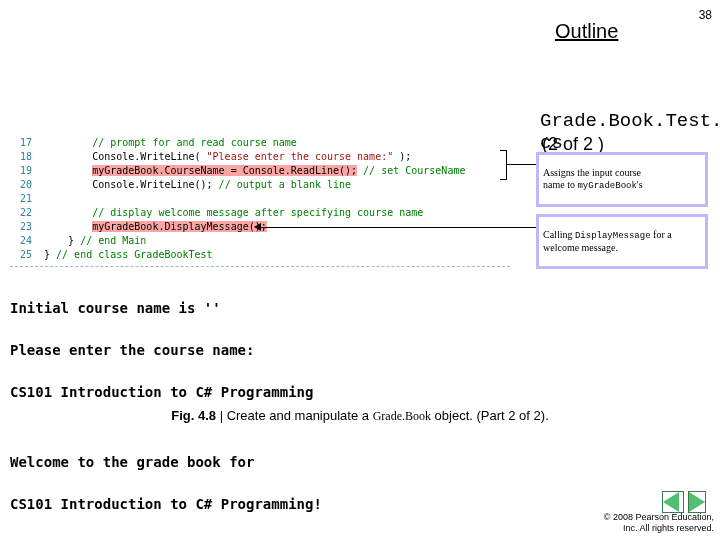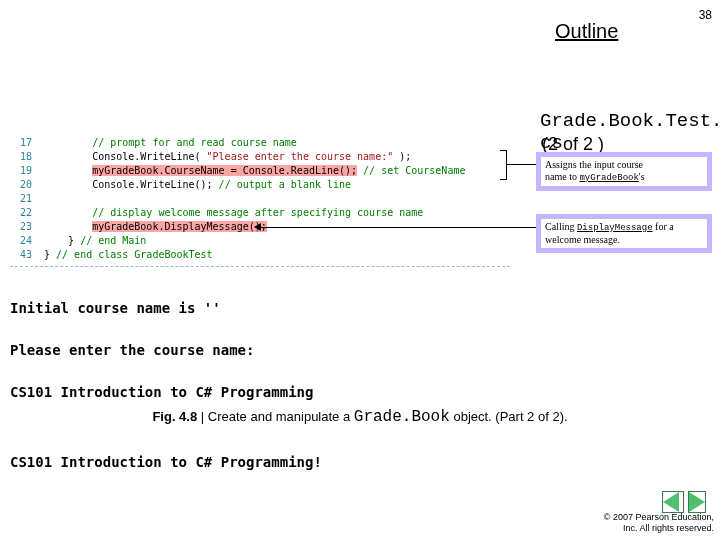--- a/index.html
+++ b/index.html
@@ -72,42 +72,42 @@
 .output {
   font-family: Consolas, "Lucida Console", monospace;
   font-size: 14px;
   line-height: 14px;
   font-weight: bold;
   color: #000;
   white-space: pre;
 }
 .annot-box {
   position: absolute;
-  border: 5px solid #c4b5fd;
+  border: 3px solid #c4b5fd;
   background: #fff;
   font-size: 10px;
-  padding: 2px 4px;
+  padding: 12px 4px;
   line-height: 12px;
   font-family: "Times New Roman", serif;
 }
-.annot-mono { font-family: "Courier New", monospace; font-size: 9px; text-decoration: underline; }
+.annot-mono { font-family: "Courier New", monospace; font-size: 9px; }
 .connector {
   position: absolute;
   border-top: 1px solid #000;
 }
 .caption {
   position: absolute;
   top: 408px;
   left: 0;
   width: 720px;
   text-align: center;
   font-size: 13px;
 }
 .caption .fig { font-weight: bold; text-align: right; }
-.caption .mono { font-family: Liberation Mono, monospace; font-size: 16px; }
+.caption .mono { font-family: Liberation Serif, serif; font-size: 12px; }
 .footer {
   position: absolute;
   bottom: 6px;
   right: 6px;
   font-size: 9px;
   text-align: right;
   line-height: 11px;
 }
 .nav-tri {
   position: absolute;
@@ -152,29 +152,30 @@
 
 <div class="code-block">
   <div class="code-line"><span class="ln">17</span><span>        </span><span class="cm">// prompt for and read course name</span></div>
   <div class="code-line"><span class="ln">18</span><span>        </span><span>Console.WriteLine( </span><span class="str">"Please enter the course name:"</span><span> );</span></div>
   <div class="code-line"><span class="ln">19</span><span>        </span><span class="hl">myGradeBook.CourseName = Console.ReadLine();</span><span class="cm"> // set CourseName</span></div>
   <div class="code-line"><span class="ln">20</span><span>        </span><span>Console.WriteLine(); </span><span class="cm">// output a blank line</span></div>
   <div class="code-line"><span class="ln">21</span></div>
   <div class="code-line"><span class="ln">22</span><span>        </span><span class="cm">// display welcome message after specifying course name</span></div>
   <div class="code-line"><span class="ln">23</span><span>        </span><span class="hl">myGradeBook.DisplayMessage();</span></div>
   <div class="code-line"><span class="ln">24</span><span>    </span><span>} </span><span class="cm">// end Main</span></div>
-  <div class="code-line"><span class="ln">43</span><span>} </span><span class="cm">// end class GradeBookTest</span></div>
+  <div class="code-line"><span class="ln">25</span><span>} </span><span class="cm">// end class GradeBookTest</span></div>
 
   <div class="sep"></div>
 
   <div class="output">
     <div>Initial course name is ''</div>
     <div>Please enter the course name:</div>
     <div>CS101 Introduction to C# Programming</div>
     <div></div>
+    <div>Welcome to the grade book for</div>
     <div>CS101 Introduction to C# Programming!</div>
   </div>
 </div>
 
 <div class="bracket" style="top:150px; left:500px; height:28px;"></div>
 <div class="connector" style="top:164px; left:506px; width:30px;"></div>
 <div class="annot-box" style="top:152px; left:536px; width:158px;">
   <div>Assigns the input course</div>
   <div><span>name to </span><span class="annot-mono">myGradeBook</span><span>'s</span></div>
 </div>
@@ -189,15 +190,15 @@
 <div class="caption">
   <span class="fig">Fig. 4.8</span><span> | Create and manipulate a </span><span class="mono">Grade.Book</span><span> object. (Part 2 of 2).</span>
 </div>
 
 <div class="nav-tri">
   <span class="tri-wrap"><span class="tri tri-left"></span></span>
   <span class="tri-wrap"><span class="tri tri-right"></span></span>
 </div>
 
 <div class="footer">
-  <div>© 2007 Pearson Education,</div>
+  <div>© 2008 Pearson Education,</div>
   <div>Inc.  All rights reserved.</div>
 </div>
 
 </body></html>

